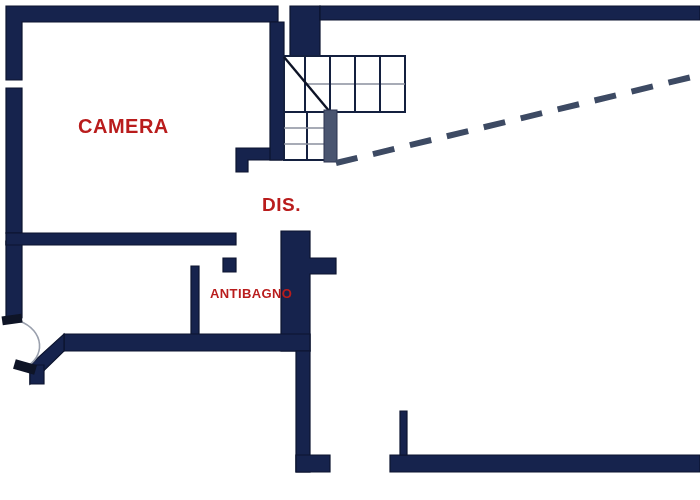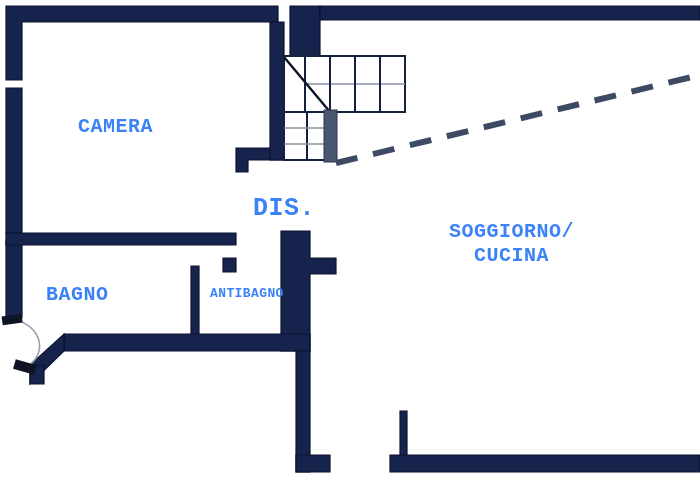--- a/index.html
+++ b/index.html
@@ -18,38 +18,38 @@
   #floorplan-svg {
     position: absolute;
     top: 0;
     left: 0;
     width: 700px;
     height: 500px;
     display: block;
   }
   .room-label {
     position: absolute;
-    color: #3b82f6;
-    font-family: Liberation Mono, monospace;
+    color: #b91c1c;
+    font-family: Liberation Sans, sans-serif;
     font-weight: bold;
     letter-spacing: 0.5px;
     white-space: pre;
     text-align: center;
     user-select: none;
     line-height: 1.18;
   }
   #label-camera {
     left: 78px;
     top: 115px;
     font-size: 20px;
   }
   #label-dis {
-    left: 253px;
+    left: 262px;
     top: 194px;
-    font-size: 25px;
+    font-size: 19px;
   }
   #label-soggiorno {
     left: 449px;
     top: 220px;
     font-size: 20px;
   }
   #label-bagno {
     left: 46px;
     top: 283px;
     font-size: 20px;
@@ -141,20 +141,17 @@
 
       <rect x="14" y="362" width="22" height="10" fill="#0e1426" transform="rotate(16 25 367)"></rect>
     </g>
 
   </svg>
 
   <div class="room-label" id="label-camera">CAMERA</div>
 
   <div class="room-label" id="label-dis">DIS.</div>
 
-  <div class="room-label" id="label-soggiorno">SOGGIORNO/
-CUCINA</div>
 
-  <div class="room-label" id="label-bagno">BAGNO</div>
 
   <div class="room-label" id="label-antibagno">ANTIBAGNO</div>
 
 </div>
 
 </body></html>

